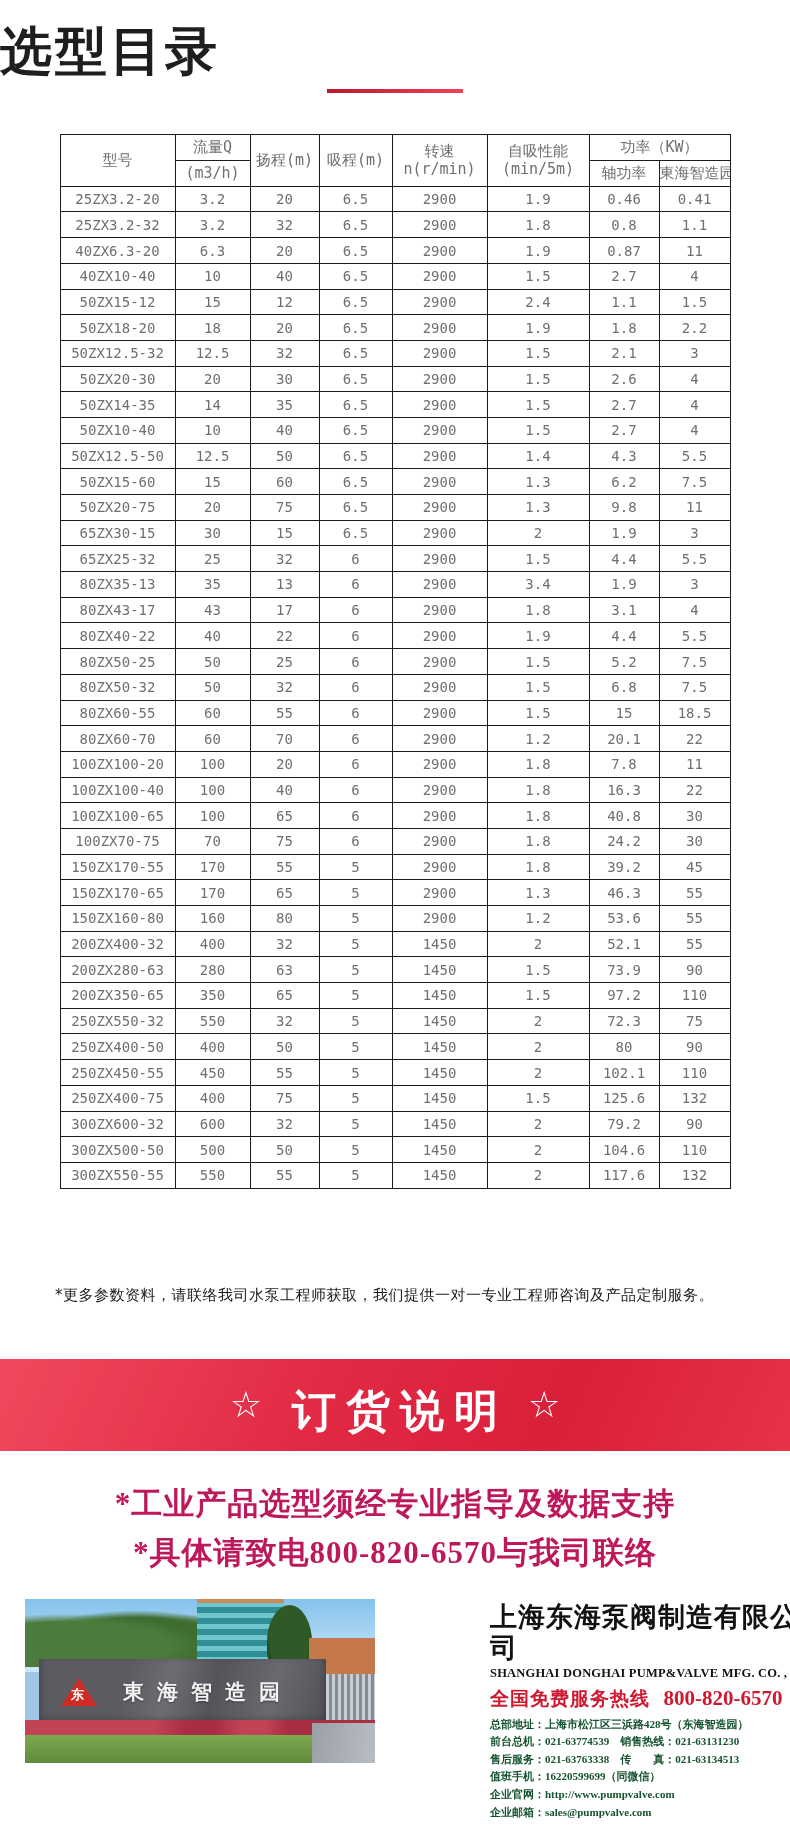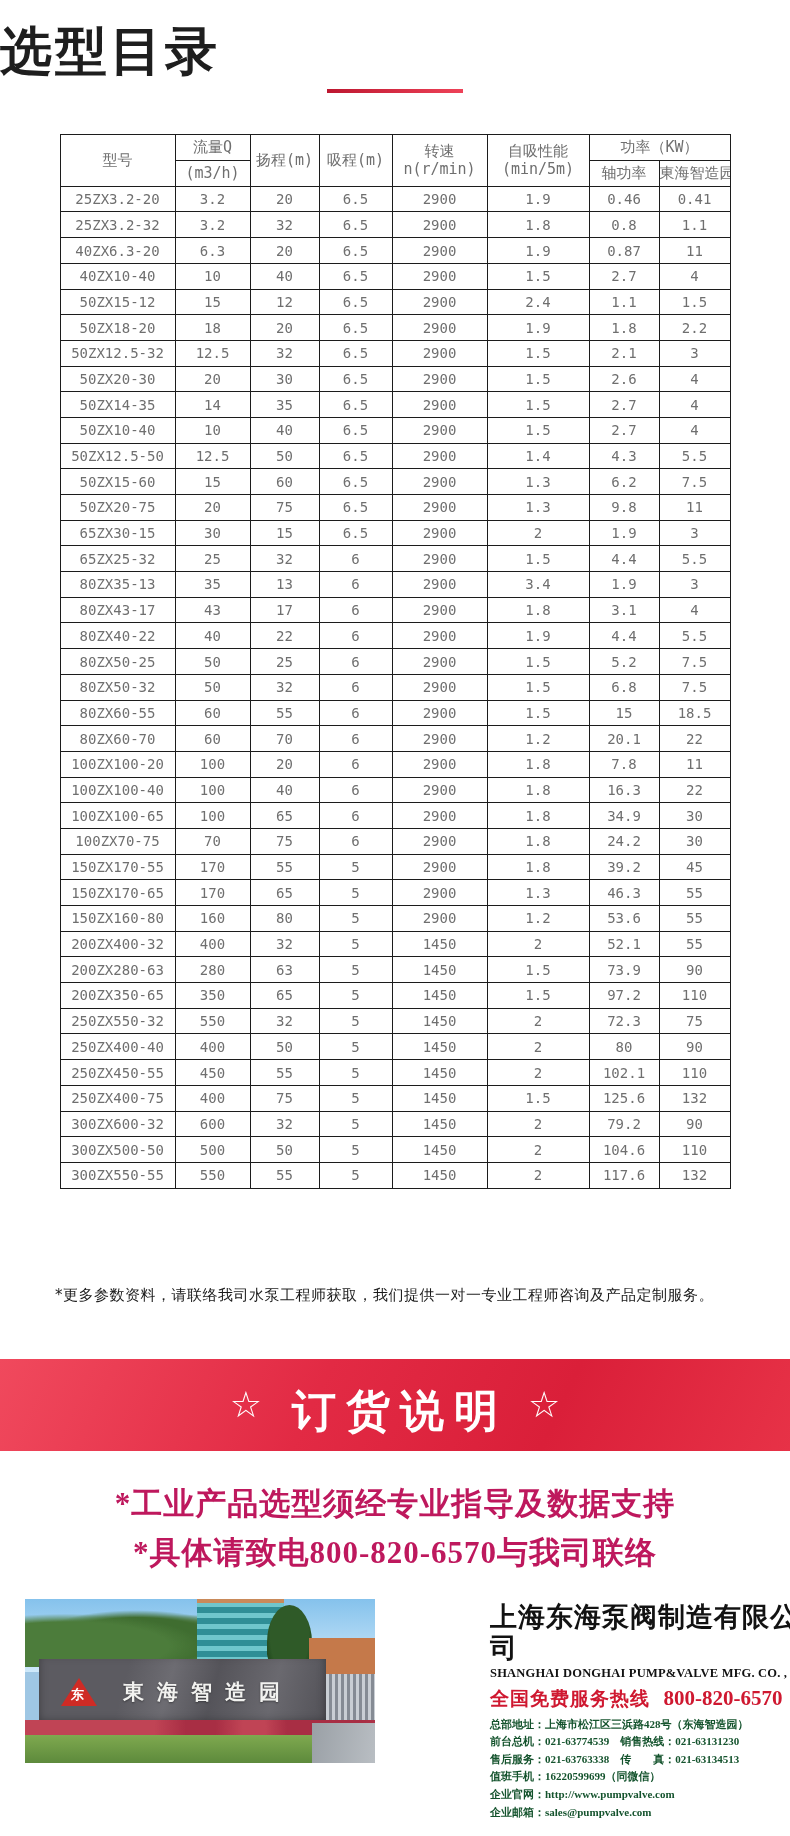--- a/index.html
+++ b/index.html
@@ -367,21 +367,21 @@
           <td>16.3</td>
           <td>22</td>
         </tr>
         <tr>
           <td>100ZX100-65</td>
           <td>100</td>
           <td>65</td>
           <td>6</td>
           <td>2900</td>
           <td>1.8</td>
-          <td>34.9</td>
+          <td>40.8</td>
           <td>30</td>
         </tr>
         <tr>
           <td>100ZX70-75</td>
           <td>70</td>
           <td>75</td>
           <td>6</td>
           <td>2900</td>
           <td>1.8</td>
           <td>24.2</td>
@@ -451,21 +451,21 @@
           <td>250ZX550-32</td>
           <td>550</td>
           <td>32</td>
           <td>5</td>
           <td>1450</td>
           <td>2</td>
           <td>72.3</td>
           <td>75</td>
         </tr>
         <tr>
-          <td>250ZX400-40</td>
+          <td>250ZX400-50</td>
           <td>400</td>
           <td>50</td>
           <td>5</td>
           <td>1450</td>
           <td>2</td>
           <td>80</td>
           <td>90</td>
         </tr>
         <tr>
           <td>250ZX450-55</td>

